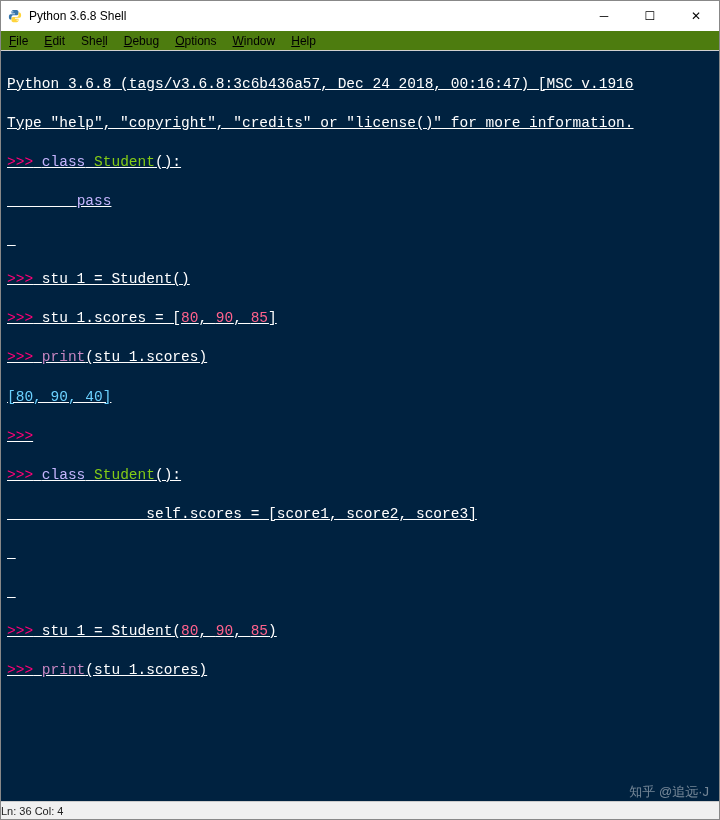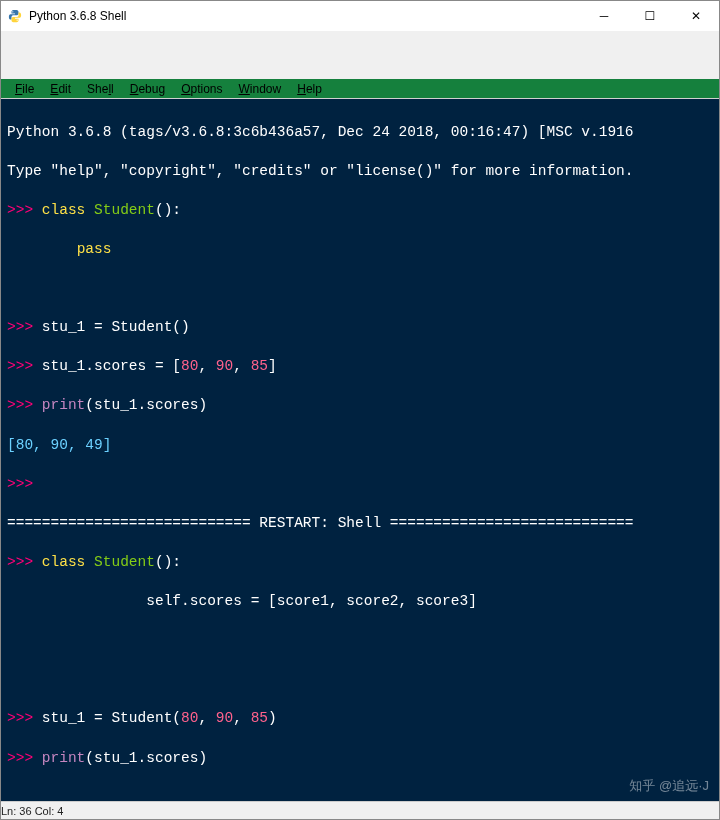--- a/index.html
+++ b/index.html
@@ -36,60 +36,59 @@
     width: 46px;
     display: flex;
     align-items: center;
     justify-content: center;
     font-size: 12px;
     color: #000;
     cursor: pointer;
   }
   .menubar {
     height: 20px;
-    background: #15803d;
+    background: #4d7c0f;
     display: flex;
     align-items: center;
-    padding-left: 6px;
     font-size: 12px;
     border-bottom: 1px solid #d0d0d0;
-    margin-top: 48px;
   }
   .menuitem {
     padding: 0 8px;
     cursor: pointer;
     color: #000;
   }
   .menuitem .ul { text-decoration: underline; }
   .terminal {
     flex: 1;
     background: #002240;
     color: #fff;
     font-family: Consolas, "Courier New", monospace;
     font-size: 14.5px;
     line-height: 1.35;
     padding: 4px 4px 16px 6px;
     white-space: pre;
     overflow: hidden;
     position: relative;
+    text-decoration: underline;
   }
   .terminal .line { white-space: pre; }
   .prompt { color: #ff0077; }
-  .kw { color: #fde047; }
+  .kw { color: #c4b5fd; }
   .cls { color: #84cc16; }
   .fn { color: #c586c0; }
   .dunder { color: #c586c0; }
   .num { color: #ff628c; }
   .txt { color: #fff; }
   .restart { color: #fff; }
   .out { color: #6bd1ff; }
   .watermark {
     position: absolute;
     right: 10px;
-    bottom: 6px;
+    bottom: 0;
     color: rgba(255,255,255,0.45);
     font-size: 13px;
     font-family: sans-serif;
   }
   .statusbar {
     height: 18px;
     background: #f0f0f0;
     border-top: 1px solid #ccc;
     font-size: 11px;
     color: #222;
@@ -128,23 +127,22 @@
 
 <div class="terminal">
 <div class="line txt">Python 3.6.8 (tags/v3.6.8:3c6b436a57, Dec 24 2018, 00:16:47) [MSC v.1916</div>
 <div class="line txt">Type "help", "copyright", "credits" or "license()" for more information.</div>
 <div class="line"><span class="prompt">&gt;&gt;&gt;</span><span class="txt"> </span><span class="kw">class</span><span class="txt"> </span><span class="cls">Student</span><span class="txt">():</span></div>
 <div class="line"><span class="txt">        </span><span class="kw">pass</span></div>
 <div class="line"> </div>
 <div class="line"><span class="prompt">&gt;&gt;&gt;</span><span class="txt"> stu_1 = Student()</span></div>
 <div class="line"><span class="prompt">&gt;&gt;&gt;</span><span class="txt"> stu_1.scores = [</span><span class="num">80</span><span class="txt">, </span><span class="num">90</span><span class="txt">, </span><span class="num">85</span><span class="txt">]</span></div>
 <div class="line"><span class="prompt">&gt;&gt;&gt;</span><span class="txt"> </span><span class="fn">print</span><span class="txt">(stu_1.scores)</span></div>
-<div class="line out">[80, 90, 49]</div>
+<div class="line out">[80, 90, 40]</div>
 <div class="line"><span class="prompt">&gt;&gt;&gt;</span></div>
-<div class="line restart">============================ RESTART: Shell ============================</div>
 <div class="line"><span class="prompt">&gt;&gt;&gt;</span><span class="txt"> </span><span class="kw">class</span><span class="txt"> </span><span class="cls">Student</span><span class="txt">():</span></div>
 <div class="line txt">                self.scores = [score1, score2, score3]</div>
 <div class="line"> </div>
 <div class="line"> </div>
 <div class="line"><span class="prompt">&gt;&gt;&gt;</span><span class="txt"> stu_1 = Student(</span><span class="num">80</span><span class="txt">, </span><span class="num">90</span><span class="txt">, </span><span class="num">85</span><span class="txt">)</span></div>
 <div class="line"><span class="prompt">&gt;&gt;&gt;</span><span class="txt"> </span><span class="fn">print</span><span class="txt">(stu_1.scores)</span></div>
 
 
 
 

